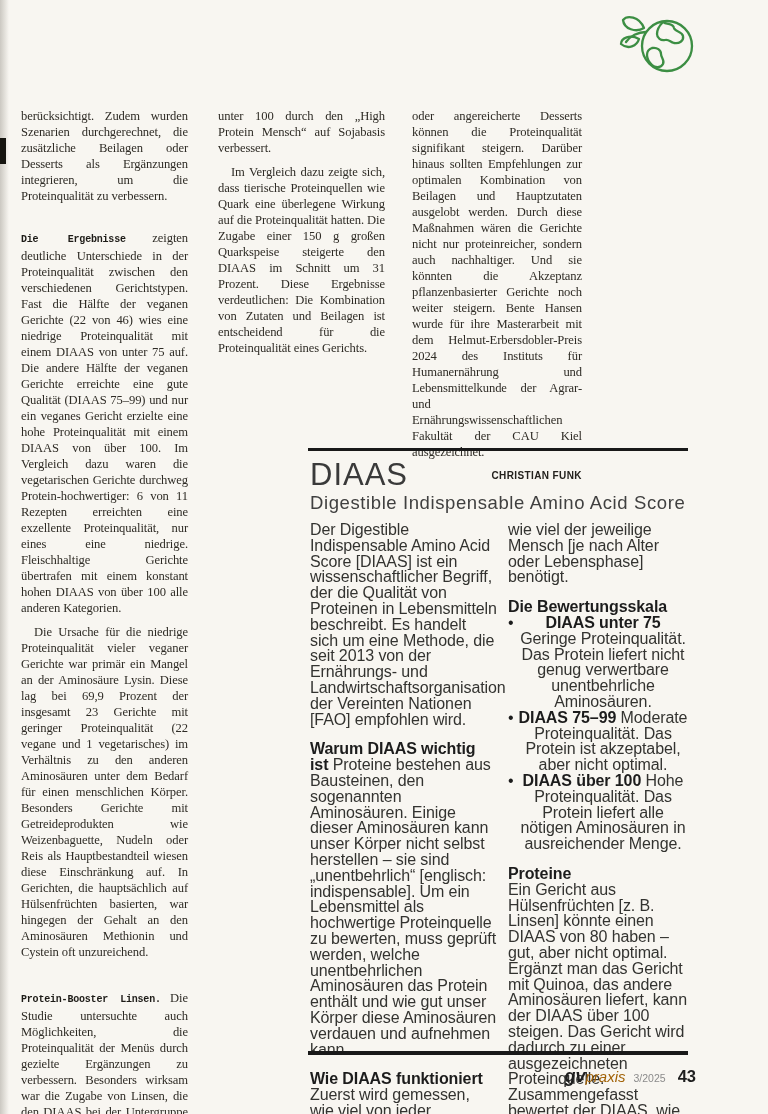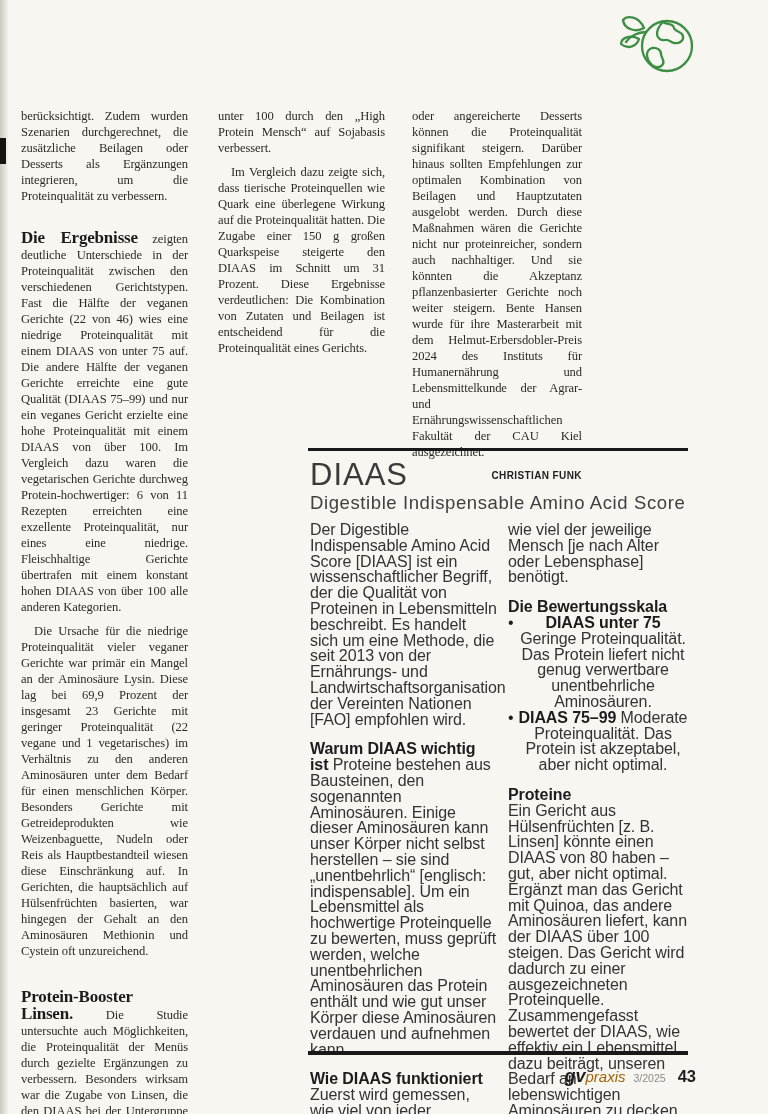--- a/index.html
+++ b/index.html
@@ -19,22 +19,22 @@
   .globe{ position:absolute; left:618px; top:10px; width:84px; height:66px; }
 
   
   .col{
     position:absolute; top:100px;
     color:#2e2b25; font-size:12.6px; line-height:16px;
     text-align:justify; letter-spacing:-0.1px;
   }
   .col p{ margin:8px; }
   .runhead{
-    font-family:Liberation Serif, serif; font-weight:bold;
-    font-size:17px; letter-spacing:-0.2px; color:#1d1b17;
+    font-family:Liberation Mono, monospace; font-weight:bold;
+    font-size:10px; letter-spacing:-0.2px; color:#1d1b17;
   }
   .gap26{ margin-top:26px !important; }
   .gap30{ margin-top:30px !important; }
   .gap34{ margin-top:34px !important; }
   .indent{ text-indent:13px; }
   .byline{
     margin-top:8px; text-align:right;
     font-family:"Liberation Sans", sans-serif; font-weight:bold;
     font-size:10px; letter-spacing:0.4px; color:#23211d;
   }
@@ -120,20 +120,21 @@
     <p><span class="boxhead">Warum DIAAS wichtig ist</span><span> Proteine bestehen aus Bausteinen, den sogenannten Aminosäuren. Einige dieser Aminosäuren kann unser Körper nicht selbst herstellen – sie sind „unentbehrlich“ [englisch: indispensable]. Um ein Lebensmittel als hochwertige Proteinquelle zu bewerten, muss geprüft werden, welche unentbehrlichen Aminosäuren das Protein enthält und wie gut unser Körper diese Aminosäuren verdauen und aufnehmen kann.</span></p>
     <p><span class="boxhead">Wie DIAAS funktioniert</span><span> Zuerst wird gemessen, wie viel von jeder unentbehrlichen Aminosäure in einem Lebensmittel enthalten ist. Anschließend wird untersucht, wie viel davon unser Körper tatsächlich aus dem Darm aufnehmen kann, wie verdaulich [englisch: digestible] es ist. Die Werte werden dann mit einem Referenzwert verglichen, der zeigt,</span></p>
   </div>
 
   <div class="boxcol" style="left:508px; width:181px;">
     <p><span>wie viel der jeweilige Mensch [je nach Alter oder Lebensphase] benötigt.</span></p>
     <p style="margin-bottom:0;"><span class="boxhead">Die Bewertungsskala</span></p>
     <div class="scale-list">
       <div class="scale-item"><span class="boxhead">DIAAS unter 75</span><span> Geringe Proteinqualität. Das Protein liefert nicht genug verwertbare unentbehrliche Aminosäuren.</span></div>
       <div class="scale-item"><span class="boxhead">DIAAS 75–99</span><span> Moderate Proteinqualität. Das Protein ist akzeptabel, aber nicht optimal.</span></div>
+      <div class="scale-item"><span class="boxhead">DIAAS über 100</span><span> Hohe Proteinqualität. Das Protein liefert alle nötigen Aminosäuren in ausreichender Menge.</span></div>
     </div>
     <p style="margin-bottom:0;"><span class="boxhead">Proteine</span></p>
     <p><span>Ein Gericht aus Hülsenfrüchten [z. B. Linsen] könnte einen DIAAS von 80 haben – gut, aber nicht optimal. Ergänzt man das Gericht mit Quinoa, das andere Aminosäuren liefert, kann der DIAAS über 100 steigen. Das Gericht wird dadurch zu einer ausgezeichneten Proteinquelle. Zusammengefasst bewertet der DIAAS, wie effektiv ein Lebensmittel dazu beiträgt, unseren Bedarf an lebenswichtigen Aminosäuren zu decken. Er ist besonders wichtig, wenn es darum geht, pflanzliche Proteinquellen mit tierischen zu vergleichen oder vegane Gerichte zu optimieren.</span></p>
   </div>
 
   <div class="rule rule-bottom"></div>
 
   <div class="footer">
     <span class="brand-bold">gv</span>
       <span class="brand-rest">praxis</span>

